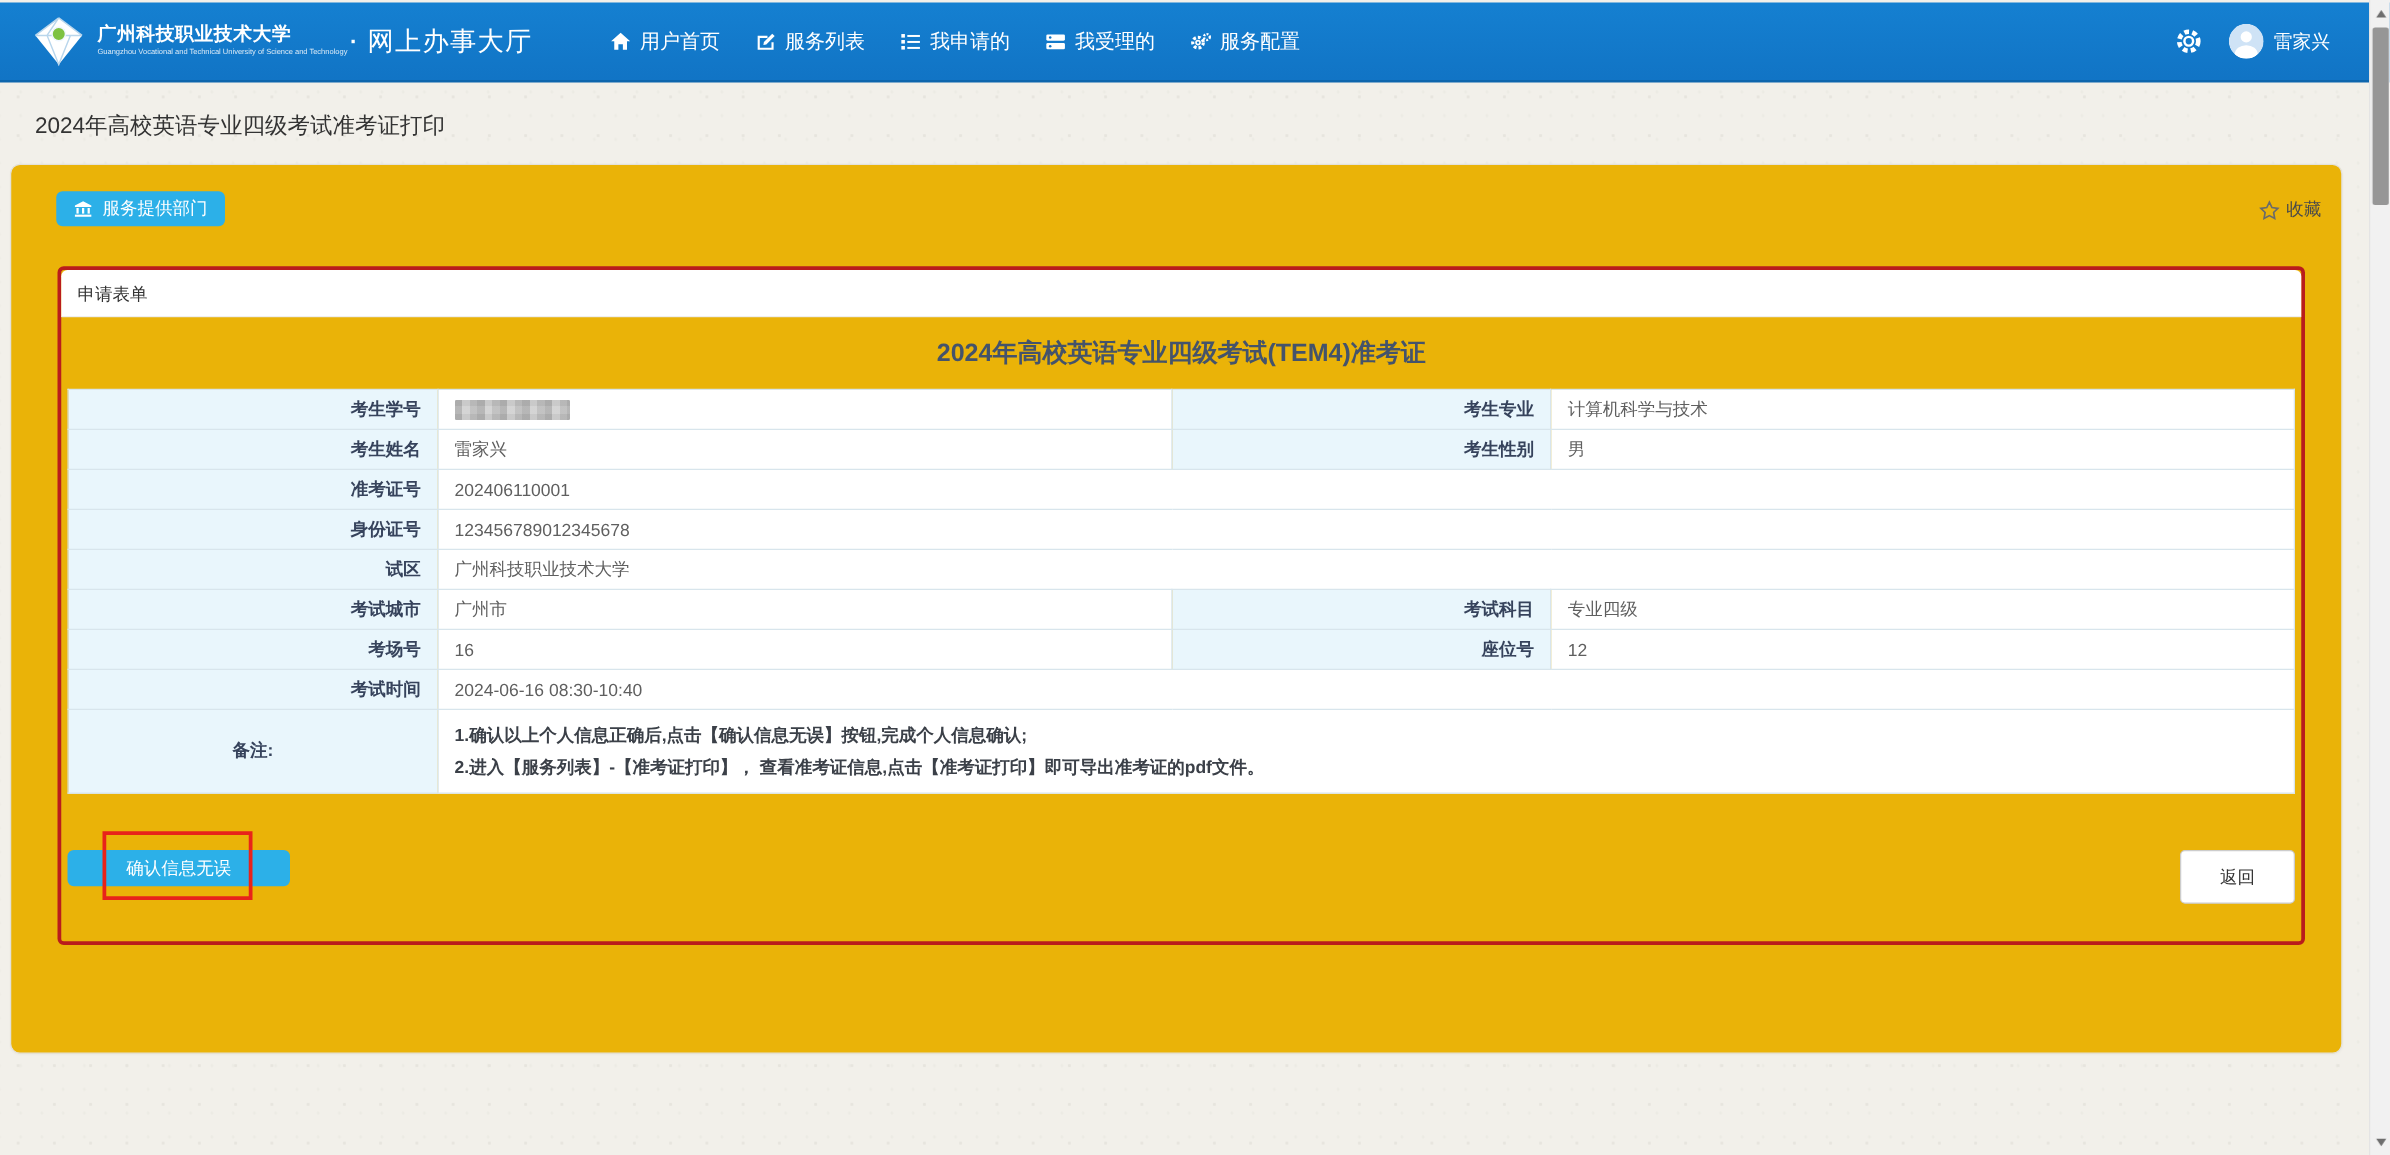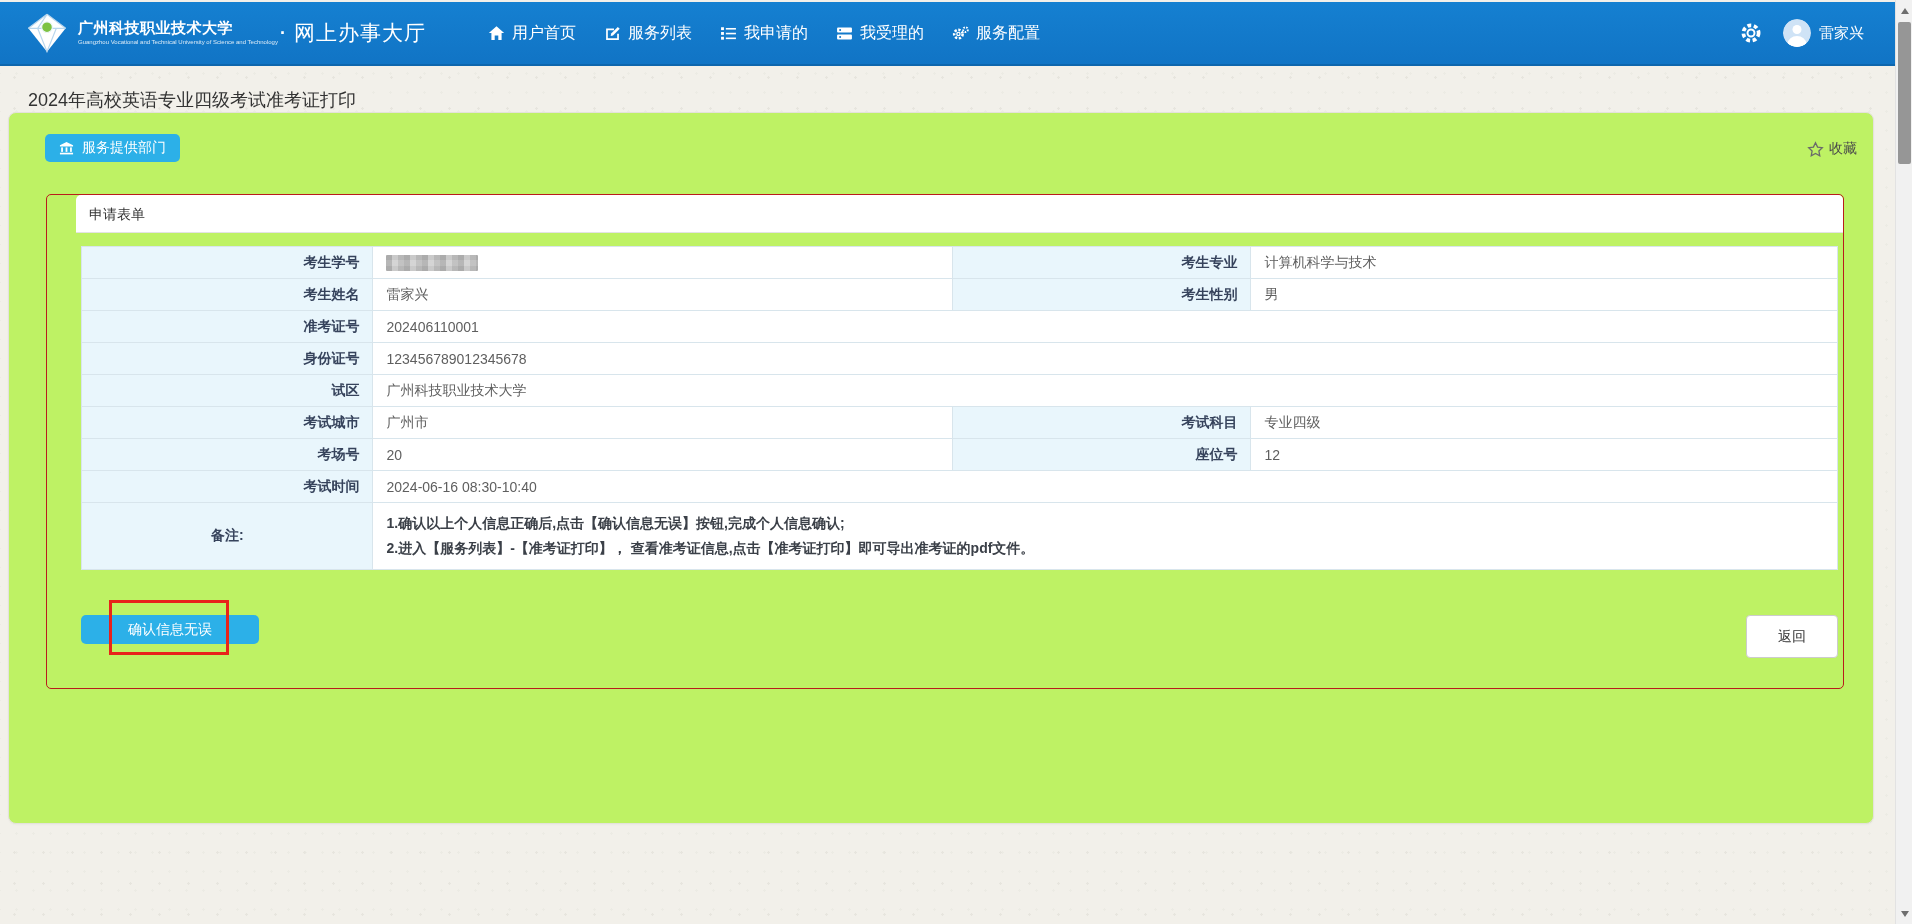--- a/index.html
+++ b/index.html
@@ -38,34 +38,34 @@
   .nav-item .icon svg { width:100%; height:100%; }
   .nav-right { margin-left:auto; display:flex; align-items:center; }
   .gear-btn { width:24px; height:24px; margin-right:20px; cursor:pointer; display:inline-flex; }
   .avatar { width:28px; height:28px; margin-right:8px; border-radius:50%; overflow:hidden; }
   .user-name { font-size:15px; cursor:pointer; }
 
   
   .page-title { font-size:18px; color:#333; margin:22px 0 0 20px; }
   .main { padding:0 38px 0 8px; }
   .card {
-    background:#bef264; height:712px;
+    margin-top:19px; background:#eab308; height:712px;
     border:1px solid #e4e2db; border-radius:8px;
     box-shadow:0 1px 2px rgba(0,0,0,.03);
   }
   .card-top { display:flex; justify-content:space-between; align-items:flex-start; padding:21px 16px 0 36px; }
   .provider-btn {
     display:inline-flex; align-items:center; height:28px; padding:0 14px;
     background:#2cb0e8; color:#fff; font-size:14px; border:none; border-radius:5px; cursor:pointer;
   }
   .provider-btn .icon { width:15px; height:15px; margin-right:8px; display:inline-flex; }
   .favorite { display:inline-flex; align-items:center; color:#4a4a4a; font-size:14px; cursor:pointer; margin-top:6px; }
   .favorite .icon { width:17px; height:17px; margin-right:5px; display:inline-flex; }
 
-  .panel { margin:32px 29px 0 37px; border:1px solid #b91c1c; border-radius:5px;padding-left:29px; }
+  .panel { margin:32px 29px 0 37px; border:3px solid #b91c1c; border-radius:5px; }
   .panel-heading { height:38px; line-height:38px; padding:0 13px; font-size:14px; color:#333;
     border-bottom:1px solid #e3e3e3; background:#fff; border-radius:5px 5px 0 0; }
   .panel-body { padding:13px 5px 30px; }
   .form-title { text-align:center; font-size:20px; font-weight:bold; color:#44536b; margin:2px 0 15px; }
 
   table.app-table { width:100%; border-collapse:collapse; border:1px solid #d8e5ec; table-layout:fixed; }
   table.app-table td { border:1px solid #d8e5ec; height:32px; font-size:14px; vertical-align:middle; }
   td.label { background:#e9f6fc; text-align:right; padding-right:13px; color:#36435c; font-weight:bold; }
   td.label.center { text-align:center; padding-right:0; }
   td.value { background:#fff; text-align:left; padding-left:13px; color:#5f5f5f; }
@@ -214,20 +214,21 @@
             <path d="M9 1.8l2.2 4.6 5 .7-3.6 3.5.9 5L9 13.2l-4.5 2.4.9-5L1.8 7.1l5-.7z" fill="none" stroke="#6a6a6a" stroke-width="1.4"></path>
           </svg>
         </span>
         <span>收藏</span>
       </span>
     </div>
 
     <div class="panel">
       <div class="panel-heading">申请表单</div>
       <div class="panel-body">
+        <div class="form-title">2024年高校英语专业四级考试(TEM4)准考证</div>
 
         <table class="app-table">
           <colgroup>
             <col style="width:16.6%">
               <col style="width:33%">
               <col style="width:17%">
               <col style="width:33.4%">
           </colgroup>
           <tbody>
               <tr>
@@ -255,21 +256,21 @@
                 <td colspan="3" class="value">广州科技职业技术大学</td>
               </tr>
               <tr>
                 <td class="label">考试城市</td>
                 <td class="value">广州市</td>
                 <td class="label">考试科目</td>
                 <td class="value">专业四级</td>
               </tr>
               <tr>
                 <td class="label">考场号</td>
-                <td class="value">20</td>
+                <td class="value">16</td>
                 <td class="label">座位号</td>
                 <td class="value">12</td>
               </tr>
               <tr>
                 <td class="label">考试时间</td>
                 <td colspan="3" class="value">2024-06-16 08:30-10:40</td>
               </tr>
               <tr>
                 <td class="label center">备注:</td>
                 <td colspan="3" class="value notes">

